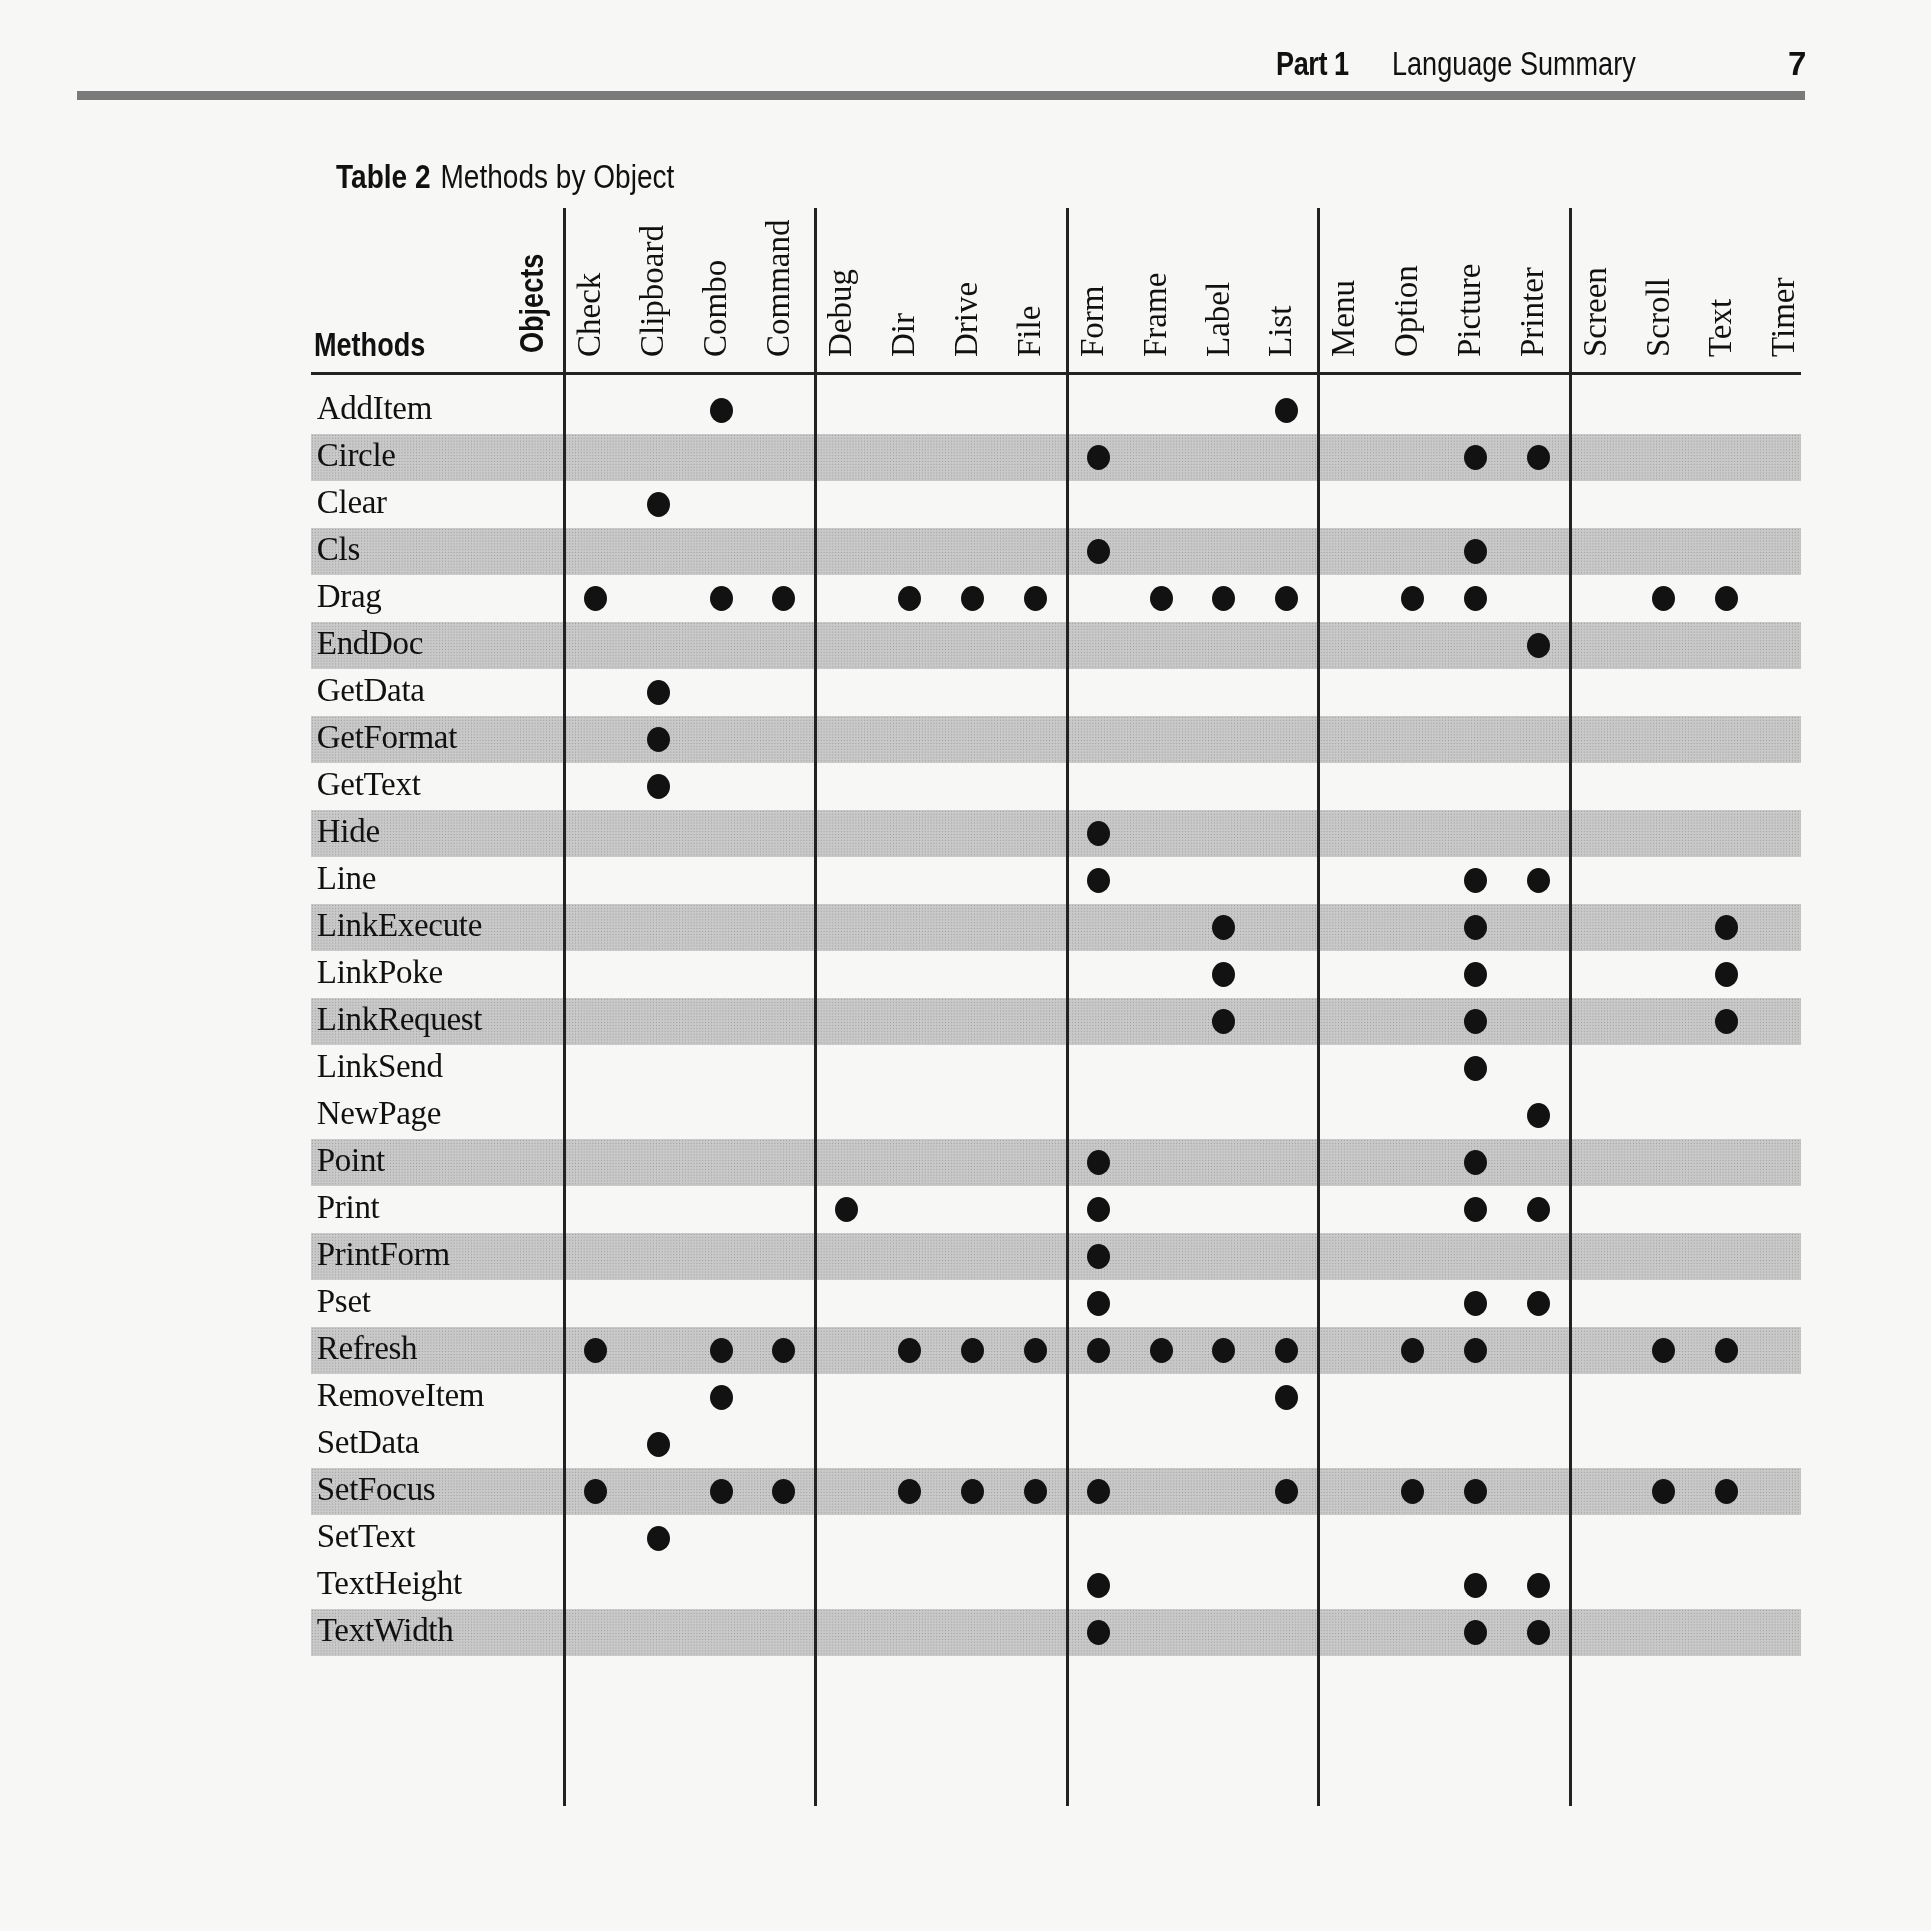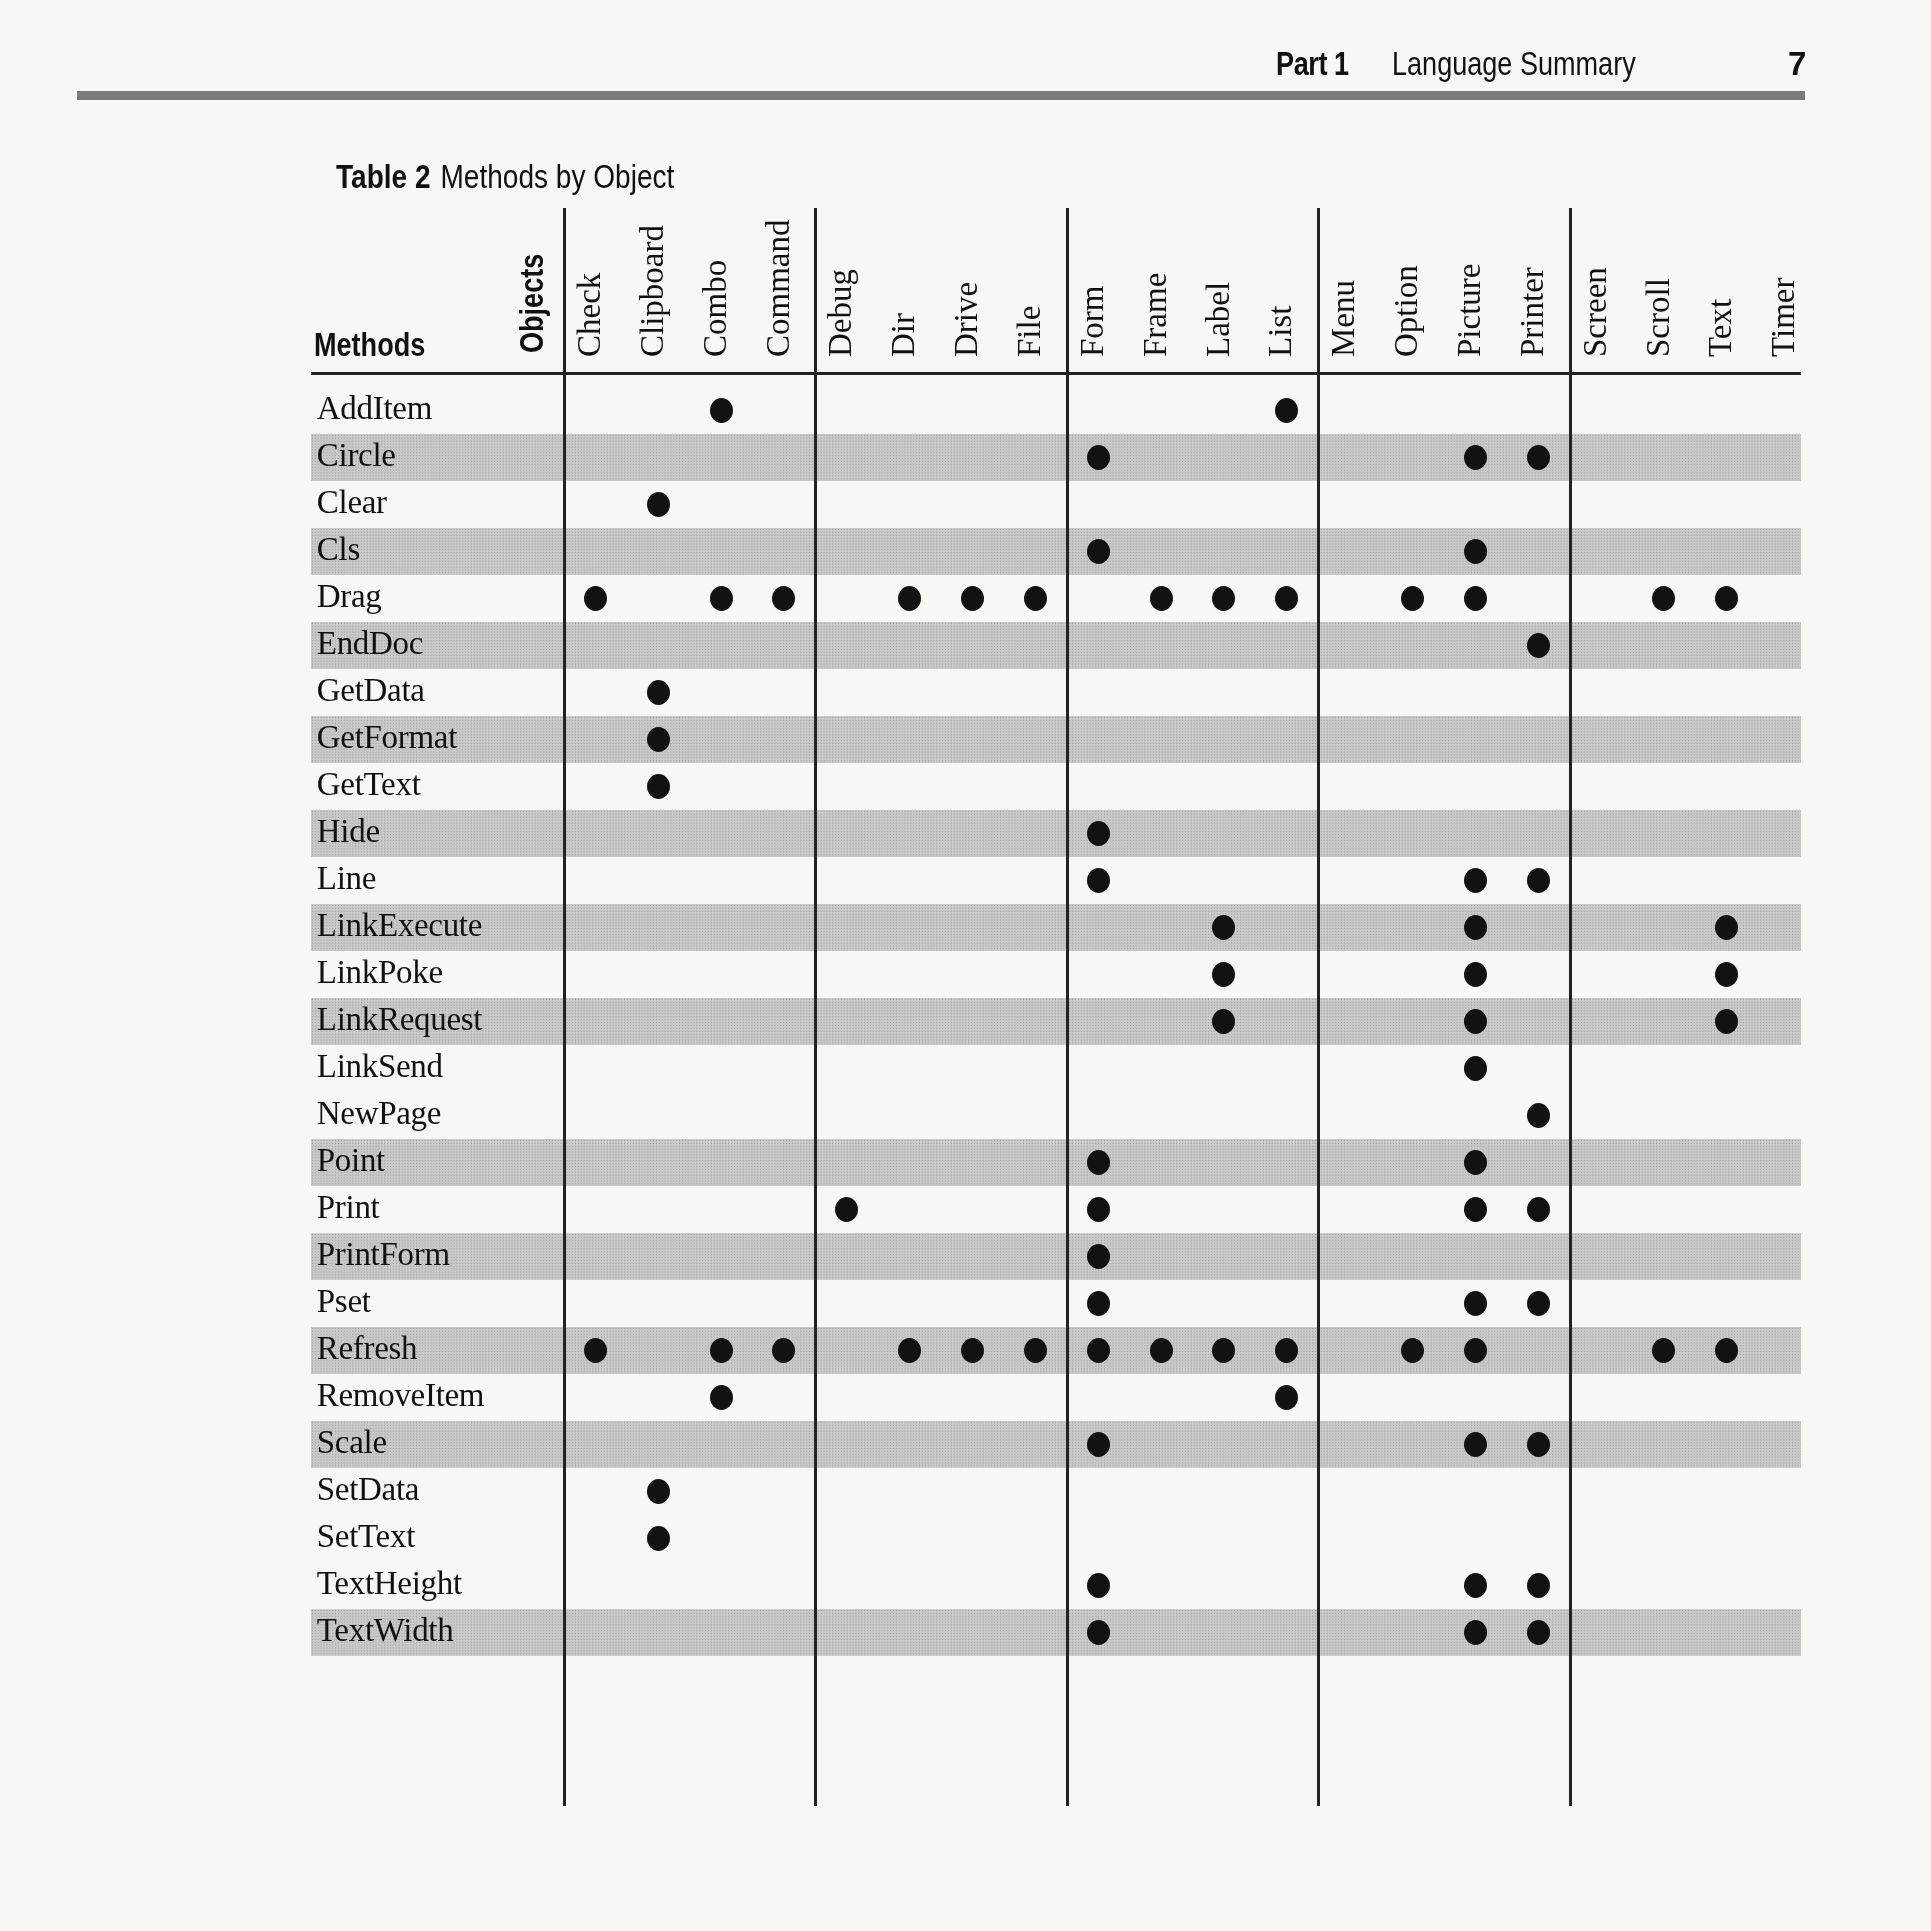--- a/index.html
+++ b/index.html
@@ -282,29 +282,38 @@
         <span class="dot" title="Refresh / Option" style="left: 1090px;"></span>
         <span class="dot" title="Refresh / Picture" style="left: 1153px;"></span>
         <span class="dot" title="Refresh / Scroll" style="left: 1341px;"></span>
         <span class="dot" title="Refresh / Text" style="left: 1404px;"></span>
       </div>
       <div class="row">
         <span class="method">RemoveItem</span>
         <span class="dot" title="RemoveItem / Combo" style="left: 399px;"></span>
         <span class="dot" title="RemoveItem / List" style="left: 964px;"></span>
       </div>
-      <div class="row shade">
-        <span class="method">Scale</span>
-        <span class="dot" title="Scale / Form" style="left: 776px;"></span>
-        <span class="dot" title="Scale / Picture" style="left: 1153px;"></span>
-        <span class="dot" title="Scale / Printer" style="left: 1216px;"></span>
-      </div>
       <div class="row">
         <span class="method">SetData</span>
         <span class="dot" title="SetData / Clipboard" style="left: 336px;"></span>
+      </div>
+      <div class="row shade">
+        <span class="method">SetFocus</span>
+        <span class="dot" title="SetFocus / Check" style="left: 273px;"></span>
+        <span class="dot" title="SetFocus / Combo" style="left: 399px;"></span>
+        <span class="dot" title="SetFocus / Command" style="left: 461px;"></span>
+        <span class="dot" title="SetFocus / Dir" style="left: 587px;"></span>
+        <span class="dot" title="SetFocus / Drive" style="left: 650px;"></span>
+        <span class="dot" title="SetFocus / File" style="left: 713px;"></span>
+        <span class="dot" title="SetFocus / Form" style="left: 776px;"></span>
+        <span class="dot" title="SetFocus / List" style="left: 964px;"></span>
+        <span class="dot" title="SetFocus / Option" style="left: 1090px;"></span>
+        <span class="dot" title="SetFocus / Picture" style="left: 1153px;"></span>
+        <span class="dot" title="SetFocus / Scroll" style="left: 1341px;"></span>
+        <span class="dot" title="SetFocus / Text" style="left: 1404px;"></span>
       </div>
       <div class="row">
         <span class="method">SetText</span>
         <span class="dot" title="SetText / Clipboard" style="left: 336px;"></span>
       </div>
       <div class="row">
         <span class="method">TextHeight</span>
         <span class="dot" title="TextHeight / Form" style="left: 776px;"></span>
         <span class="dot" title="TextHeight / Picture" style="left: 1153px;"></span>
         <span class="dot" title="TextHeight / Printer" style="left: 1216px;"></span>

